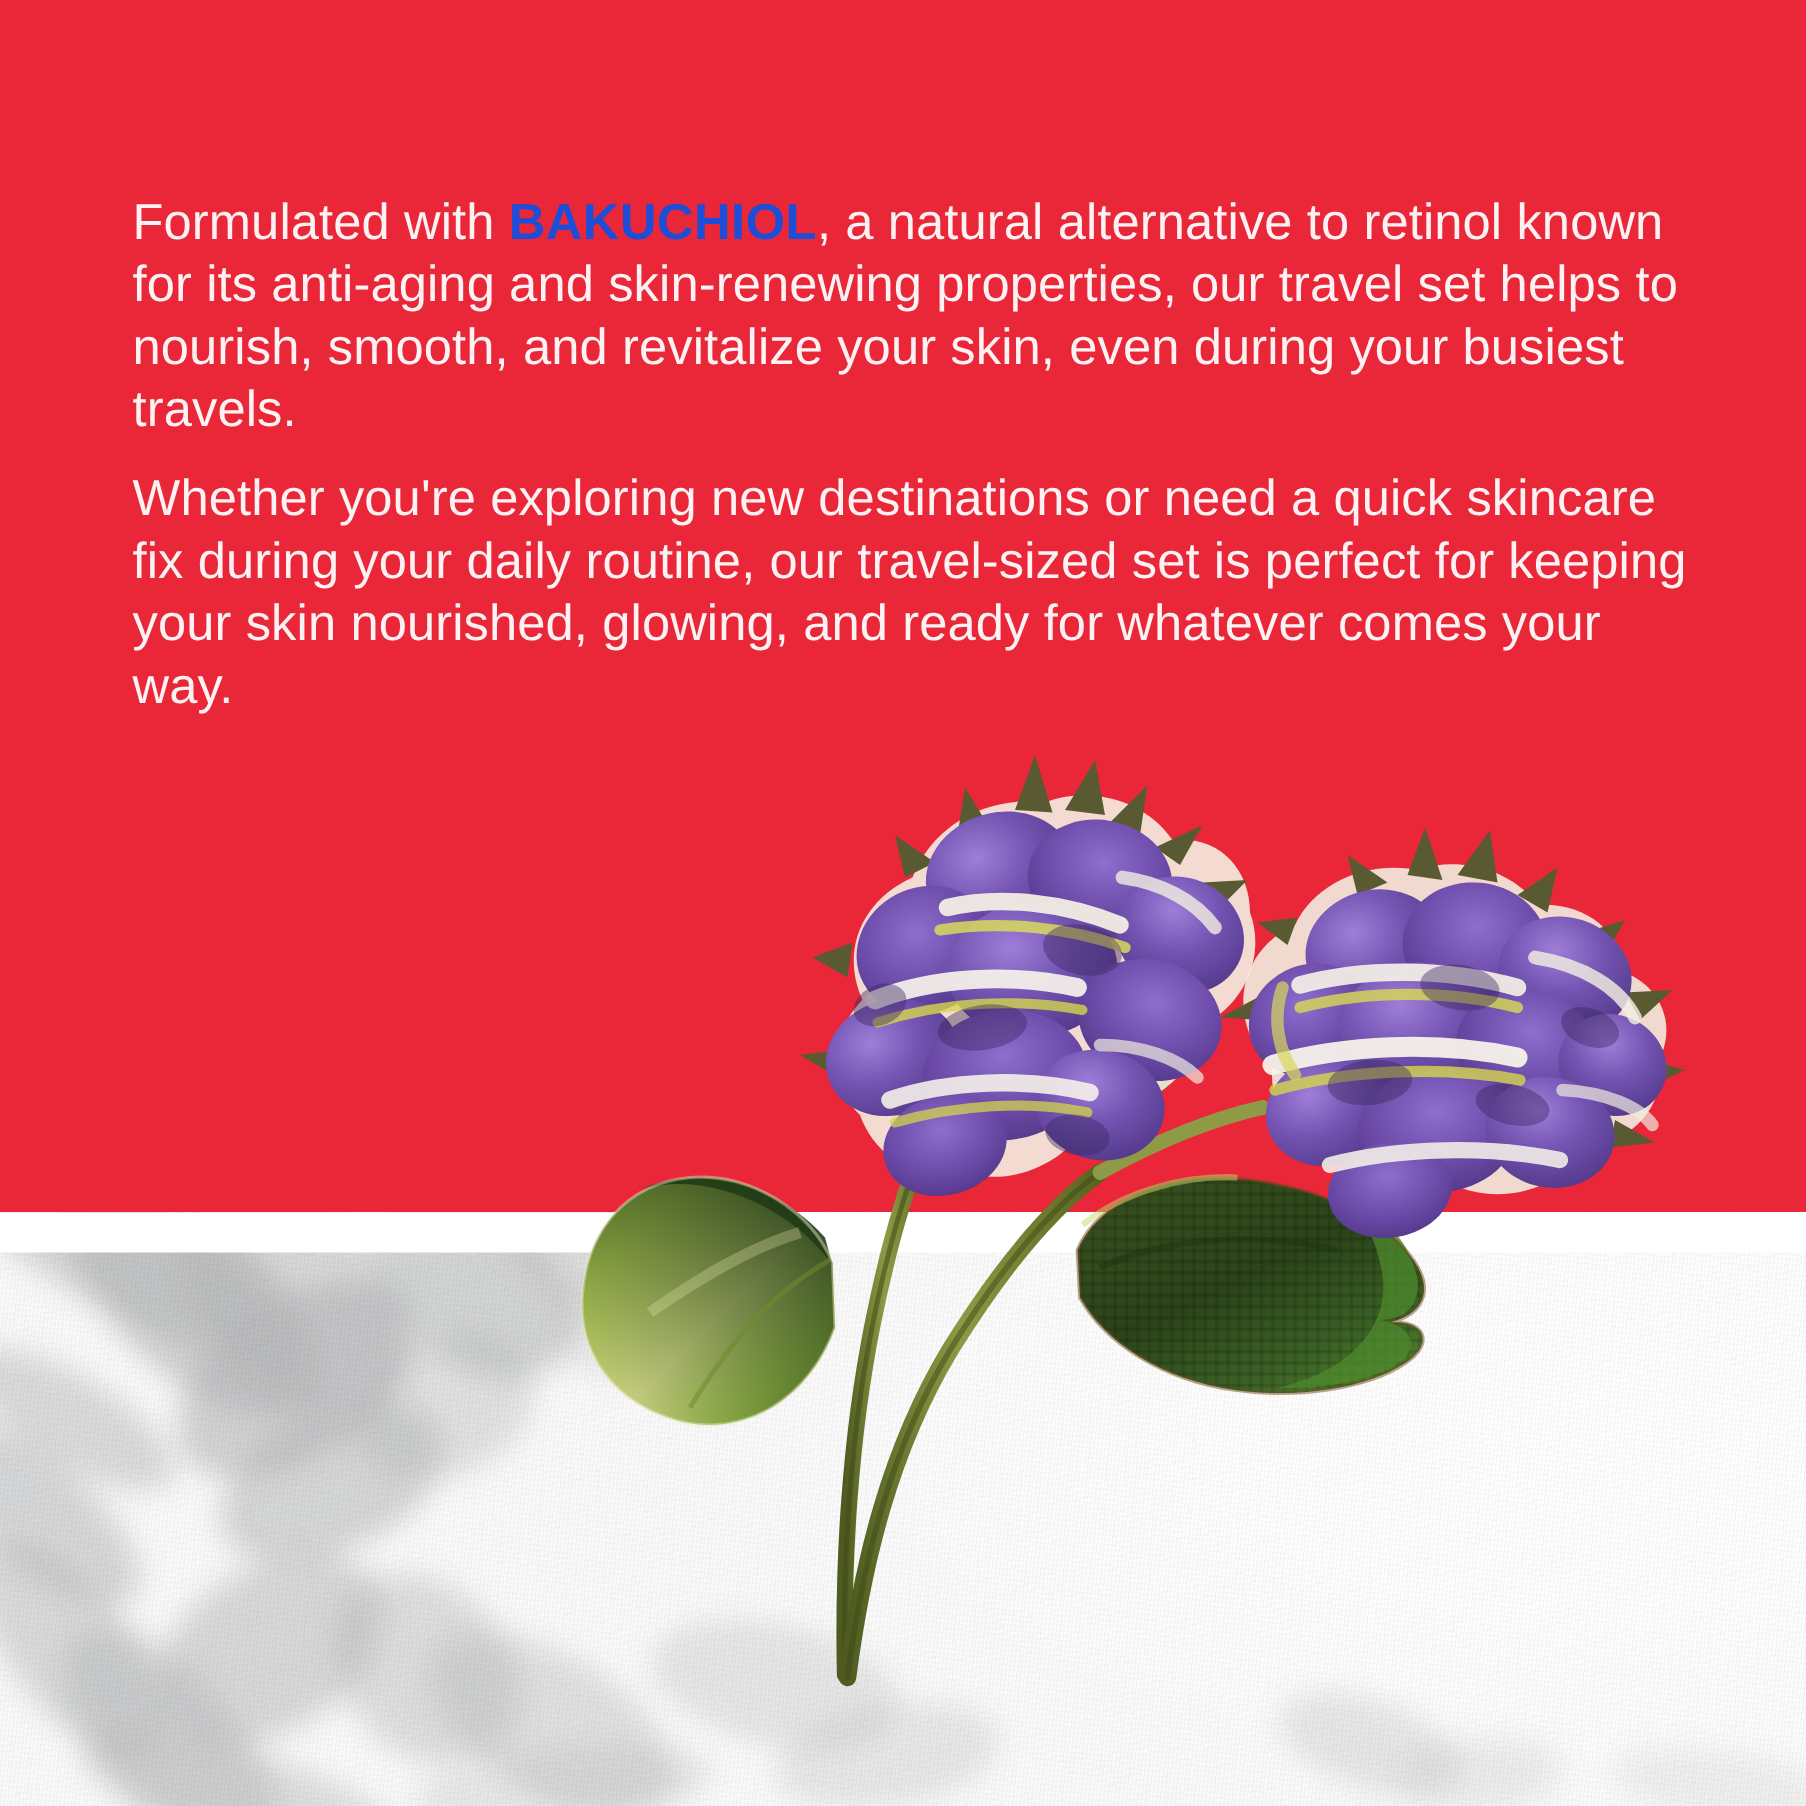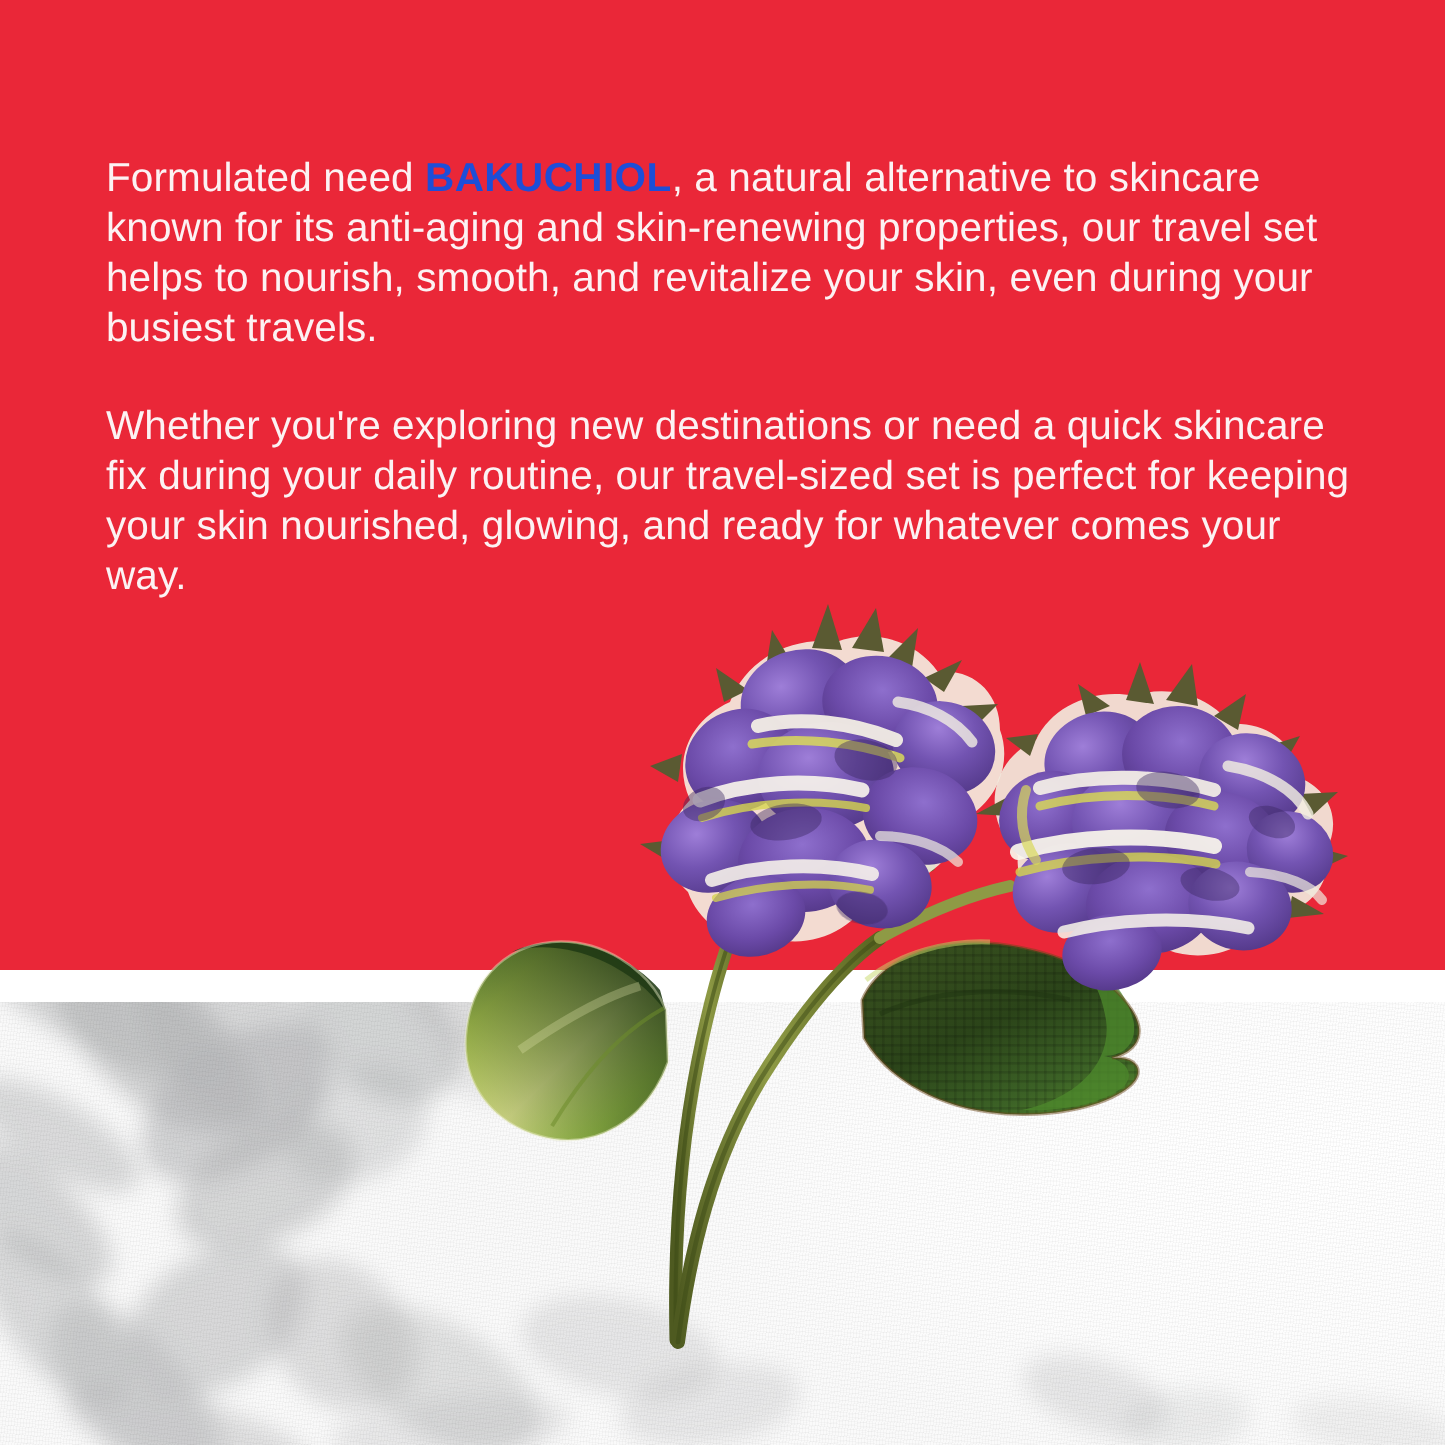--- a/index.html
+++ b/index.html
@@ -37,21 +37,21 @@
   }
   .para {
     font-size: 40.5px;
     line-height: 50px;
     font-weight: 400;
     letter-spacing: 0.1px;
     margin: 0;
     color: #FCF2F3;
     text-rendering: geometricPrecision;
   }
-  .para + .para { margin-top: 48px; }
+  .para + .para { margin-top: 21px; }
   .para b { font-weight: 700; letter-spacing: 0.4px; color: #1d4ed8; }
 
   
   .photo {
     position: absolute;
     left: 0;
     top: 970px;
     width: 1445px;
     height: 475px;
     overflow: hidden;
@@ -334,17 +334,17 @@
       <g fill="#3B2760" opacity=".42">
         <ellipse cx="1168" cy="790" rx="32" ry="18" transform="rotate(8 1168 790)"></ellipse>
         <ellipse cx="1096" cy="866" rx="34" ry="18" transform="rotate(-6 1096 866)"></ellipse>
         <ellipse cx="1210" cy="884" rx="30" ry="16" transform="rotate(12 1210 884)"></ellipse>
         <ellipse cx="1272" cy="822" rx="24" ry="15" transform="rotate(20 1272 822)"></ellipse>
       </g>
     </g>
   </svg>
 
   <div class="copy-block">
-    <p class="para"><span>Formulated need </span><b>BAKUCHIOL</b><span>, a natural alternative to skincare known for its anti-aging and skin-renewing properties, our travel set helps to nourish, smooth, and revitalize your skin, even during your busiest travels.</span></p>
+    <p class="para"><span>Formulated with </span><b>BAKUCHIOL</b><span>, a natural alternative to retinol known for its anti-aging and skin-renewing properties, our travel set helps to nourish, smooth, and revitalize your skin, even during your busiest travels.</span></p>
     <p class="para"><span>Whether you're exploring new destinations or need a quick skincare fix during your daily routine, our travel-sized set is perfect for keeping your skin nourished, glowing, and ready for whatever comes your way.</span></p>
   </div>
 
 </div>
 
 </body></html>

